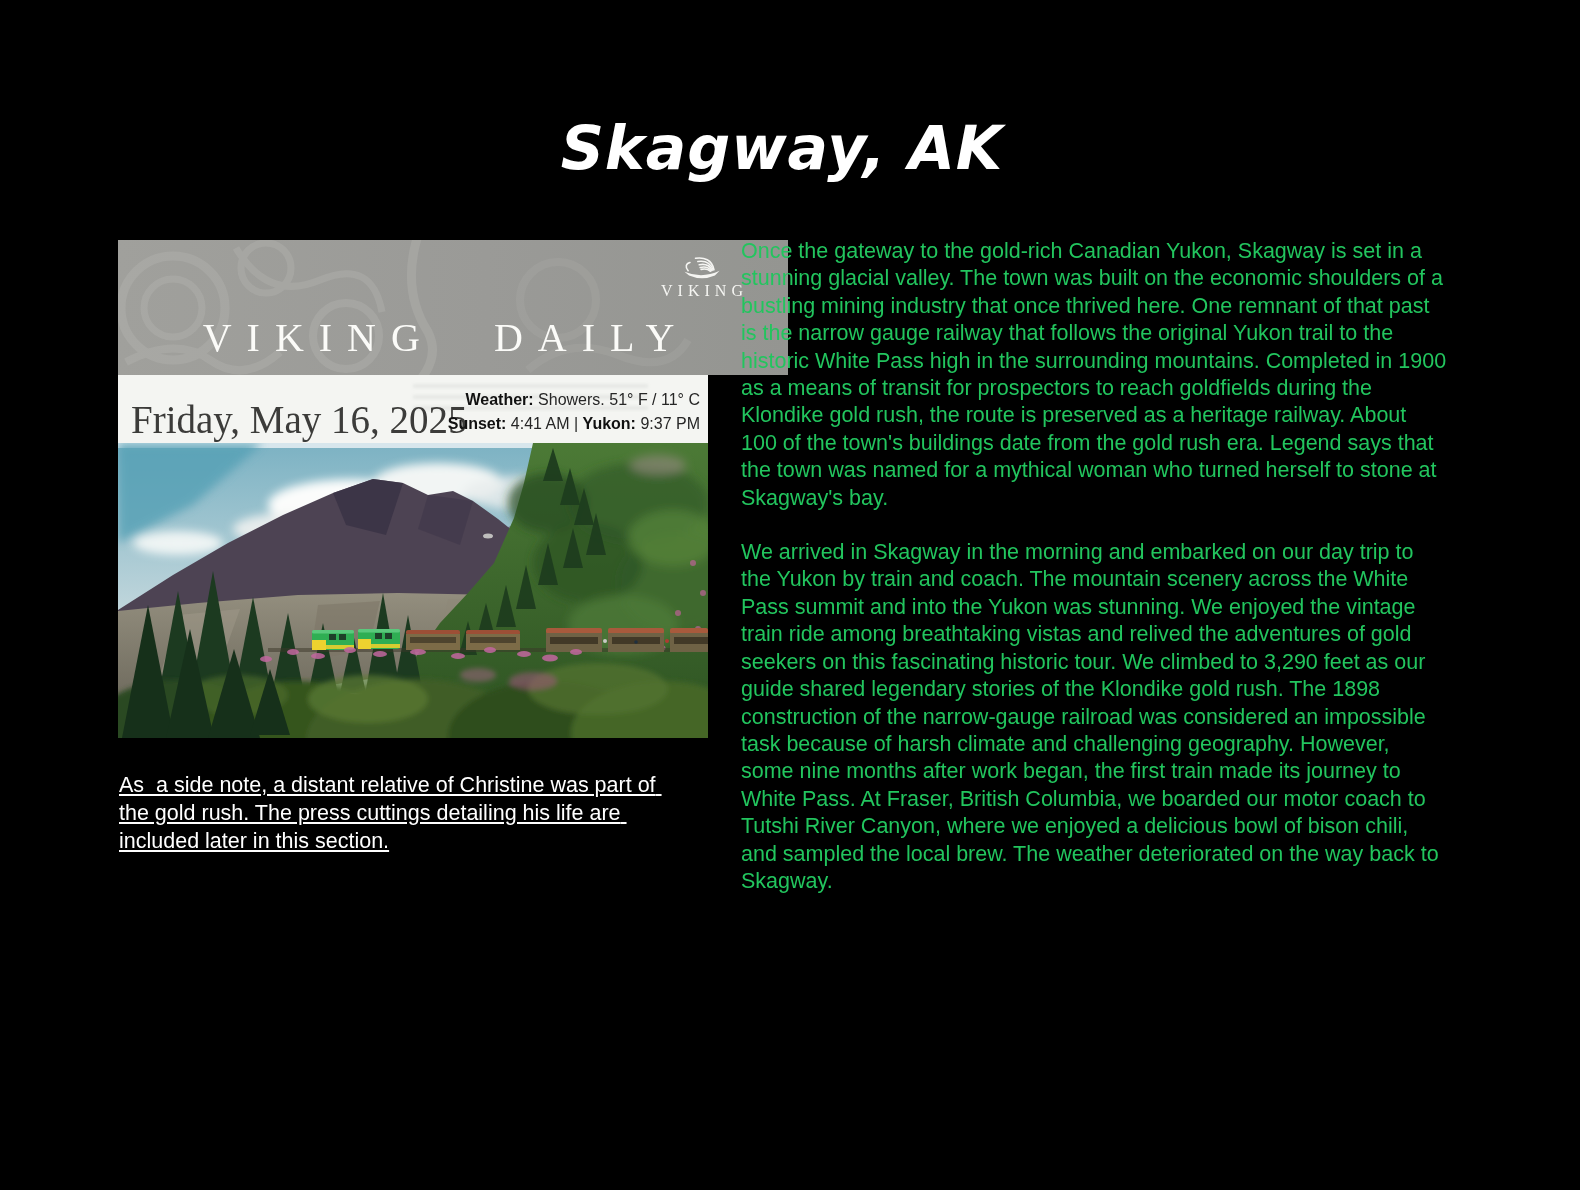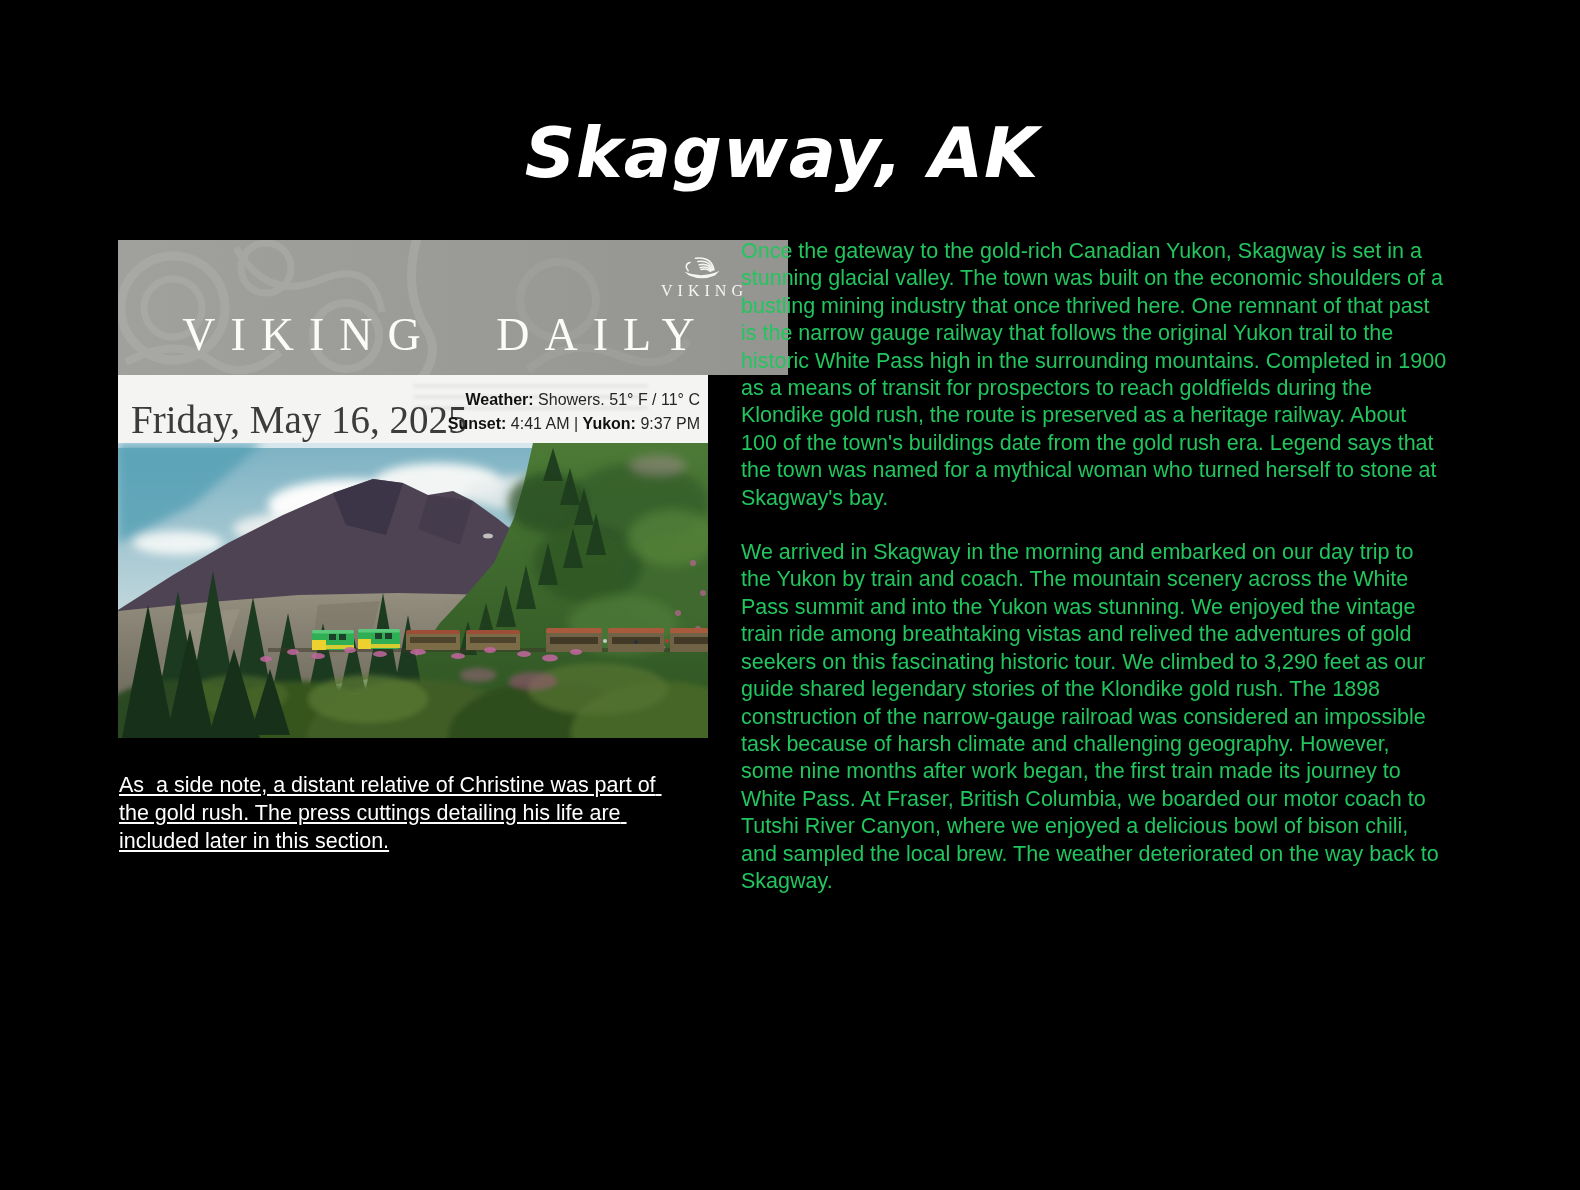--- a/index.html
+++ b/index.html
@@ -7,41 +7,41 @@
     position:relative; width:1580px; height:1190px; background:#000;
     overflow:hidden; font-family:"Liberation Sans", sans-serif;
   }
 
   
   .title {
     position:absolute; top:118px; left:0; width:1564px; margin:0;
     text-align:center; color:#ffffff;
     font-family:"DejaVu Sans", sans-serif;
     font-style:italic; font-weight:bold;
-    font-size:70px; letter-spacing:1px; line-height:1;
+    font-size:60px; letter-spacing:1px; line-height:1;
   }
 
   
   .clipping { position:absolute; left:118px; top:240px; width:590px; height:498px; margin:0; background:#f4f5f2; }
 
   .clip-header {
     position:relative; width:670px; height:135px; overflow:hidden;
     background:linear-gradient(90deg,#a0a09c 0%, #9a9a97 55%, #949591 100%);
   }
   .ornament { position:absolute; left:0; top:0; width:590px; height:135px; }
   .brand { position:absolute; top:16px; right:36px; width:100px; text-align:center; }
   .brand svg { display:block; margin:0 auto; width:42px; height:24px; }
   .brand-label {
     margin-top:2px; color:#f5f5f2; font-family:"Liberation Serif", serif;
     font-size:16px; letter-spacing:5px; text-indent:5px;
   }
   .masthead {
     position:absolute; left:0; right:14px; bottom:14px; text-align:center;
     color:#fbfbf8; font-family:"Liberation Serif", serif;
-    font-size:46px; letter-spacing:15px; word-spacing:34px; white-space:nowrap;
+    font-size:40px; letter-spacing:15px; word-spacing:34px; white-space:nowrap;
   }
 
   .clip-band { position:relative; width:590px; height:68px; background:#f4f5f2; }
   .clip-band::before { 
     content:""; position:absolute; left:295px; top:9px; width:235px; height:28px;
     background:repeating-linear-gradient(#a9b0aa 0 4px, transparent 4px 11px);
     opacity:.18; filter:blur(1.5px);
   }
   .issue-date {
     position:absolute; left:13px; top:22px; color:#3c3c3a;

